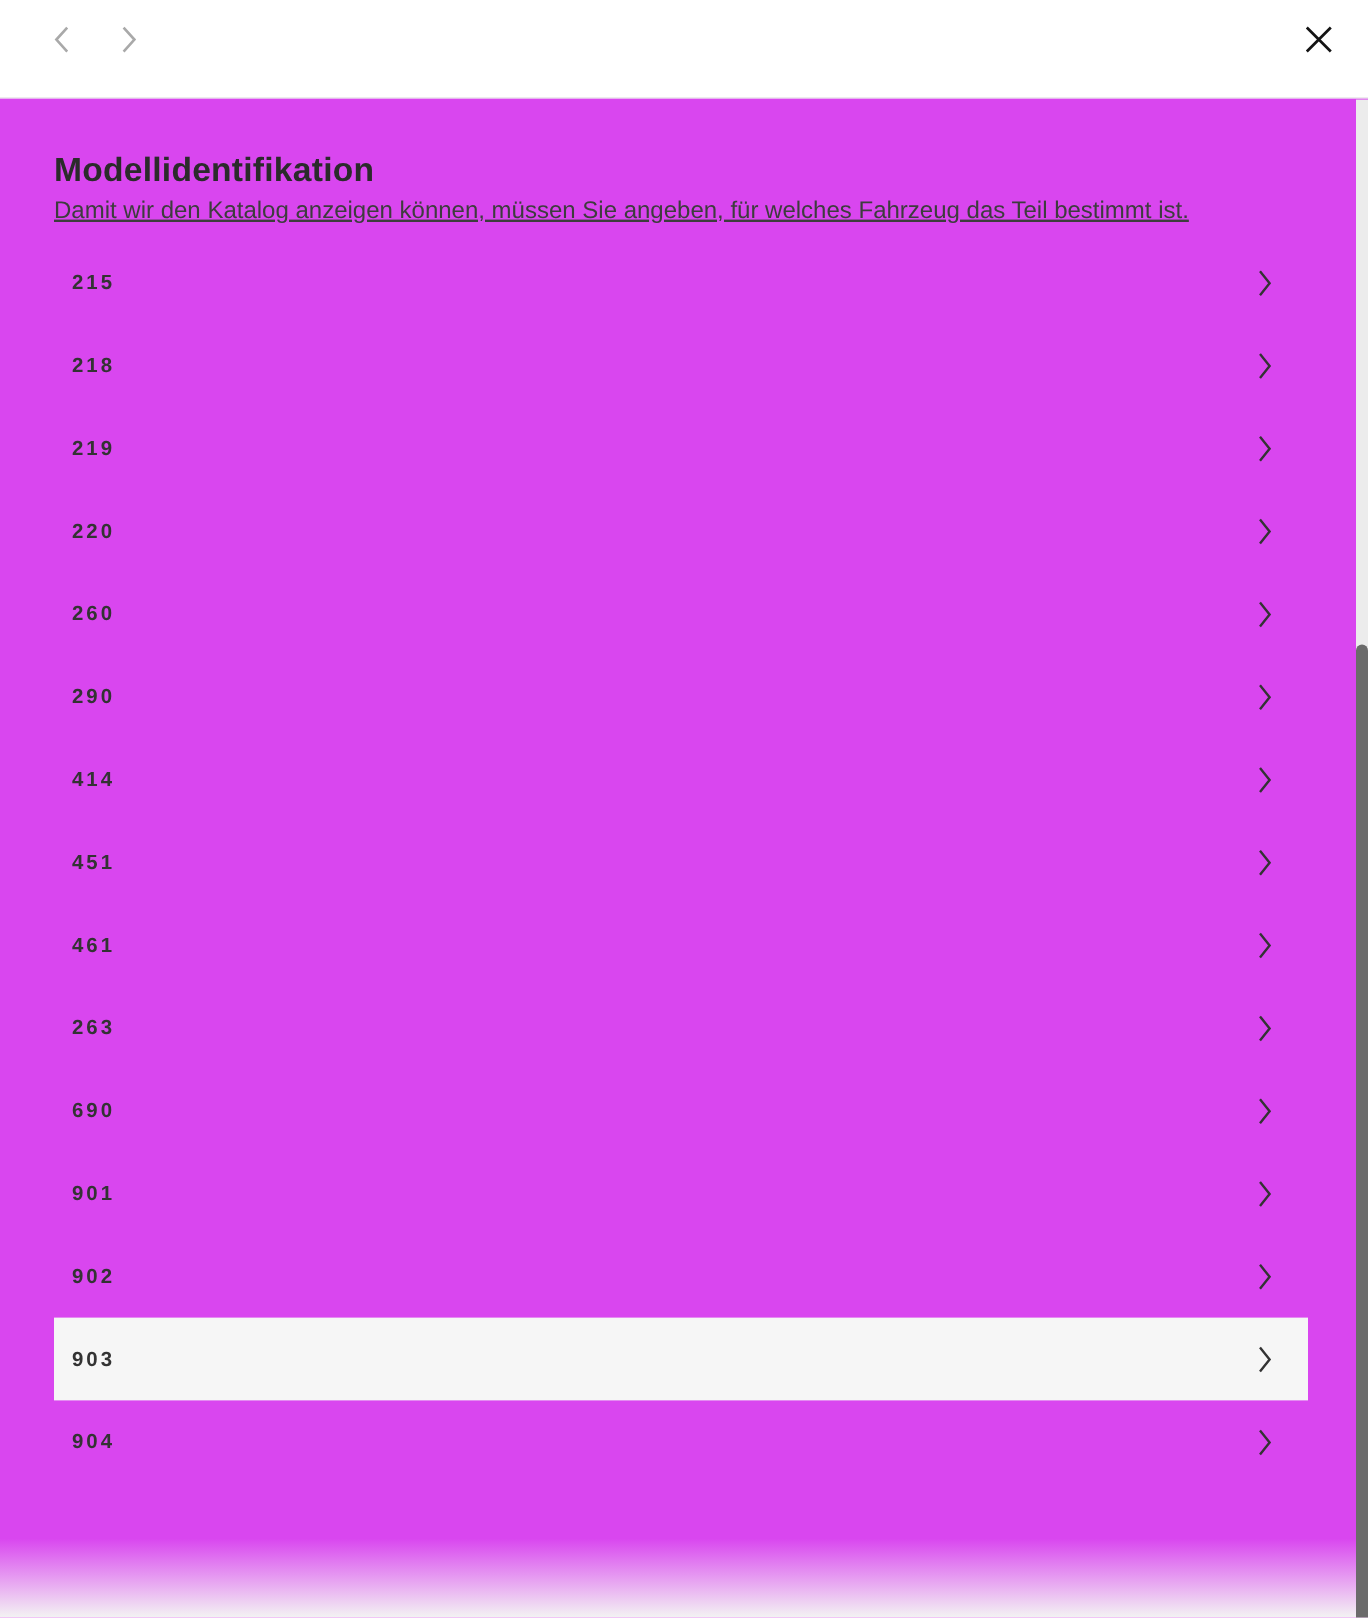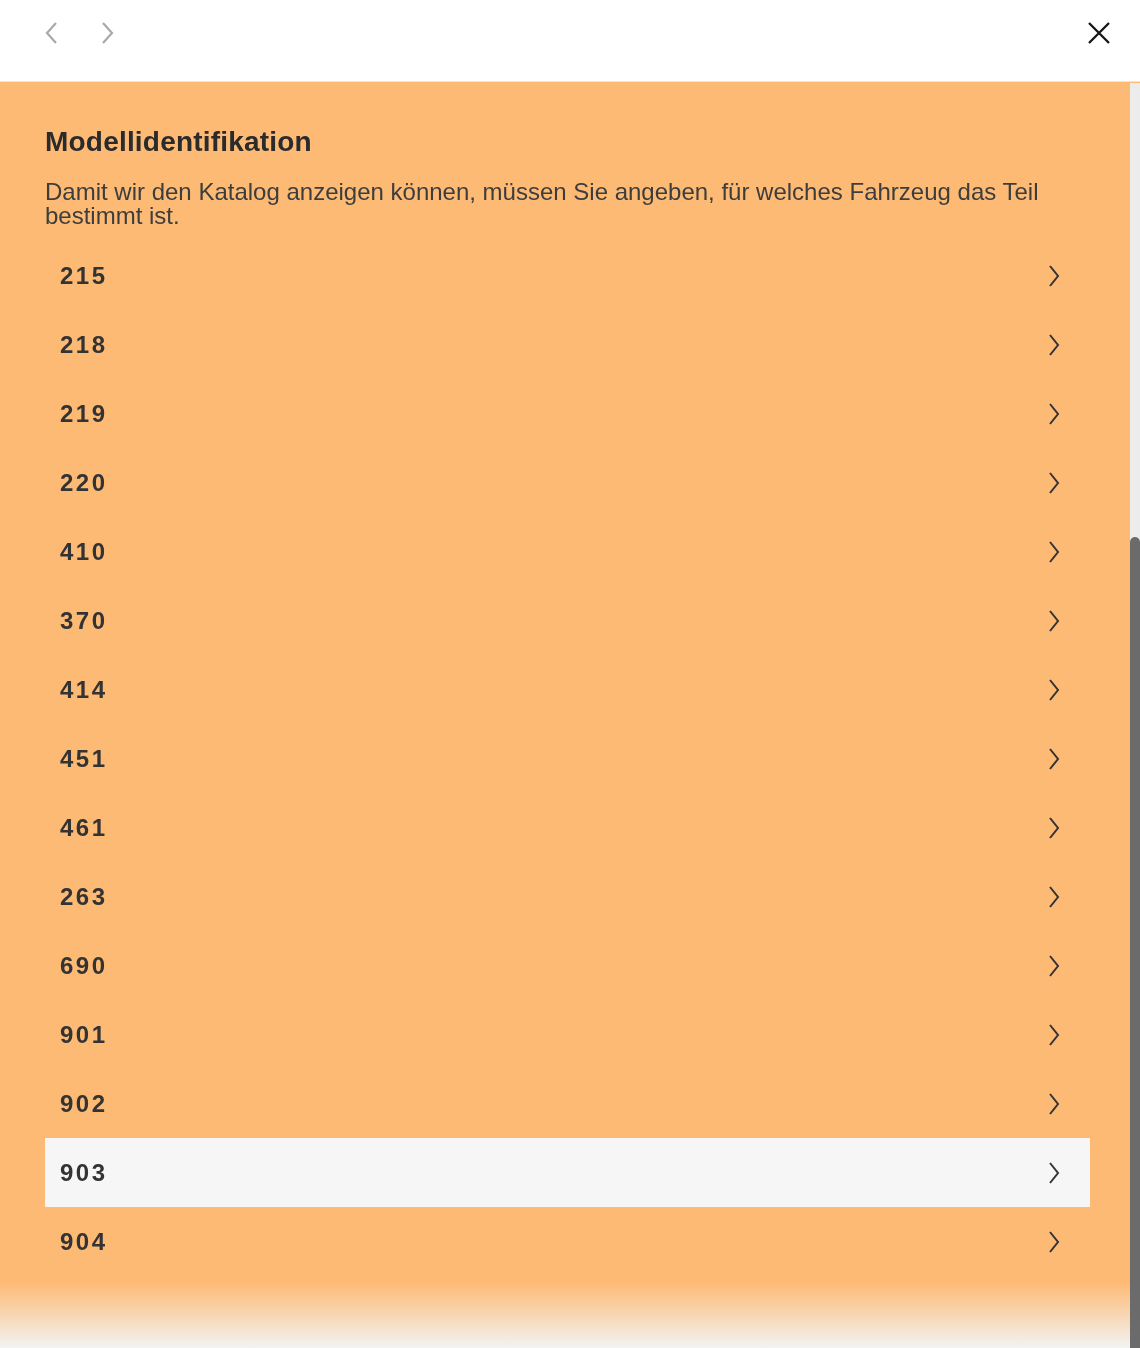--- a/index.html
+++ b/index.html
@@ -1,19 +1,19 @@
 <!DOCTYPE html>
 <html><head>
 <meta charset="utf-8">
 <style>
   * { margin: 0; padding: 0; box-sizing: border-box; }
   html, body { width: 1140px; height: 1348px; background: #ffffff; overflow: hidden; }
   body { font-family: "Liberation Sans", sans-serif; position: relative; }
 
-  .modal { position: absolute; inset: 0; background: #fdba74; }
+  .modal { position: absolute; inset: 0; background: #d946ef; }
 
   
   .header {
     position: absolute; top: 0; left: 0; right: 0; height: 82px;
     background: #ffffff; border-bottom: 1px solid #e8e8e8;
   }
   .nav-btn {
     position: absolute; top: 14px; width: 40px; height: 40px;
     background: none; border: none; padding: 0; cursor: pointer;
     display: flex; align-items: center; justify-content: center;
@@ -27,34 +27,34 @@
   }
 
   
   .content { position: absolute; top: 82px; left: 0; right: 0; }
   .page-title {
     margin: 44px 45px 0 45px;
     font-size: 28px; font-weight: 700; color: #2b2b2b;
     letter-spacing: 0.2px; line-height: 31px;
   }
   .page-subtitle {
-    margin: 23px 45px 0 45px;
-    font-size: 24px; font-weight: 400; color: #3d3d3d; line-height: 24px;
+    margin: 7px 45px 0 45px;
+    font-size: 20px; font-weight: 400; color: #3d3d3d; line-height: 24px; text-decoration: underline;
   }
 
   
   .model-list { margin: 13px 0 0 45px; width: 1045px; }
   .model-row {
     height: 69px; display: flex; align-items: center;
     justify-content: space-between; padding: 0 27px 0 15px;
     cursor: pointer; background: transparent;
   }
   .model-row.highlighted { background: #f6f6f6; }
   .model-label {
-    font-size: 24px; font-weight: 700; color: #333333;
+    font-size: 17px; font-weight: 700; color: #333333;
     letter-spacing: 2.5px;
   }
   .row-chevron { display: flex; align-items: center; }
 
   
   .bottom-fade {
     position: absolute; left: 0; right: 0; bottom: 0; height: 66px;
     background: linear-gradient(to bottom, rgba(244,244,244,0), #f3f3f3);
     pointer-events: none; z-index: 2;
   }
@@ -133,30 +133,30 @@
   <div class="model-row">
     <span class="model-label">220</span>
     <span class="row-chevron">
       <svg width="19" height="26" viewBox="0 0 19 26" aria-hidden="true">
         <path d="M6 3 L14 13 L6 23" stroke="#333333" stroke-width="2" fill="none"></path>
       </svg>
     </span>
   </div>
 
   <div class="model-row">
-    <span class="model-label">410</span>
-    <span class="row-chevron">
-      <svg width="19" height="26" viewBox="0 0 19 26" aria-hidden="true">
-        <path d="M6 3 L14 13 L6 23" stroke="#333333" stroke-width="2" fill="none"></path>
-      </svg>
-    </span>
-  </div>
-
-  <div class="model-row">
-    <span class="model-label">370</span>
+    <span class="model-label">260</span>
+    <span class="row-chevron">
+      <svg width="19" height="26" viewBox="0 0 19 26" aria-hidden="true">
+        <path d="M6 3 L14 13 L6 23" stroke="#333333" stroke-width="2" fill="none"></path>
+      </svg>
+    </span>
+  </div>
+
+  <div class="model-row">
+    <span class="model-label">290</span>
     <span class="row-chevron">
       <svg width="19" height="26" viewBox="0 0 19 26" aria-hidden="true">
         <path d="M6 3 L14 13 L6 23" stroke="#333333" stroke-width="2" fill="none"></path>
       </svg>
     </span>
   </div>
 
 
   <div class="model-row">
     <span class="model-label">414</span>

